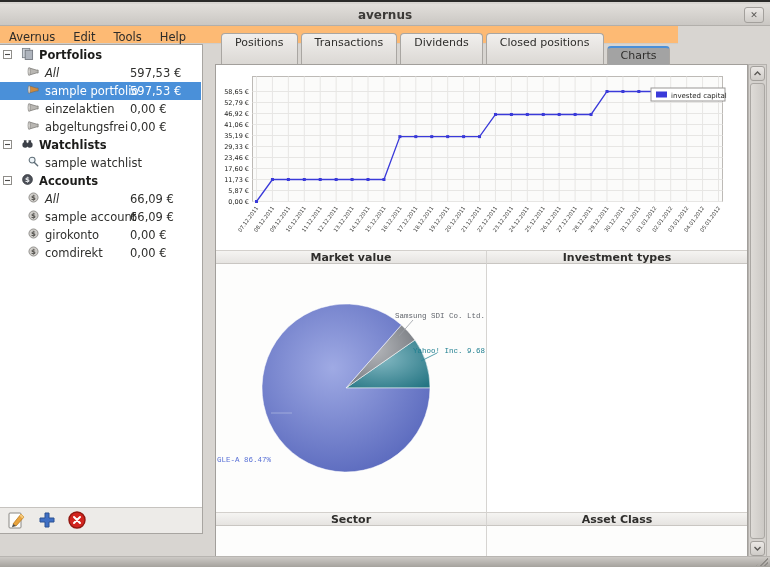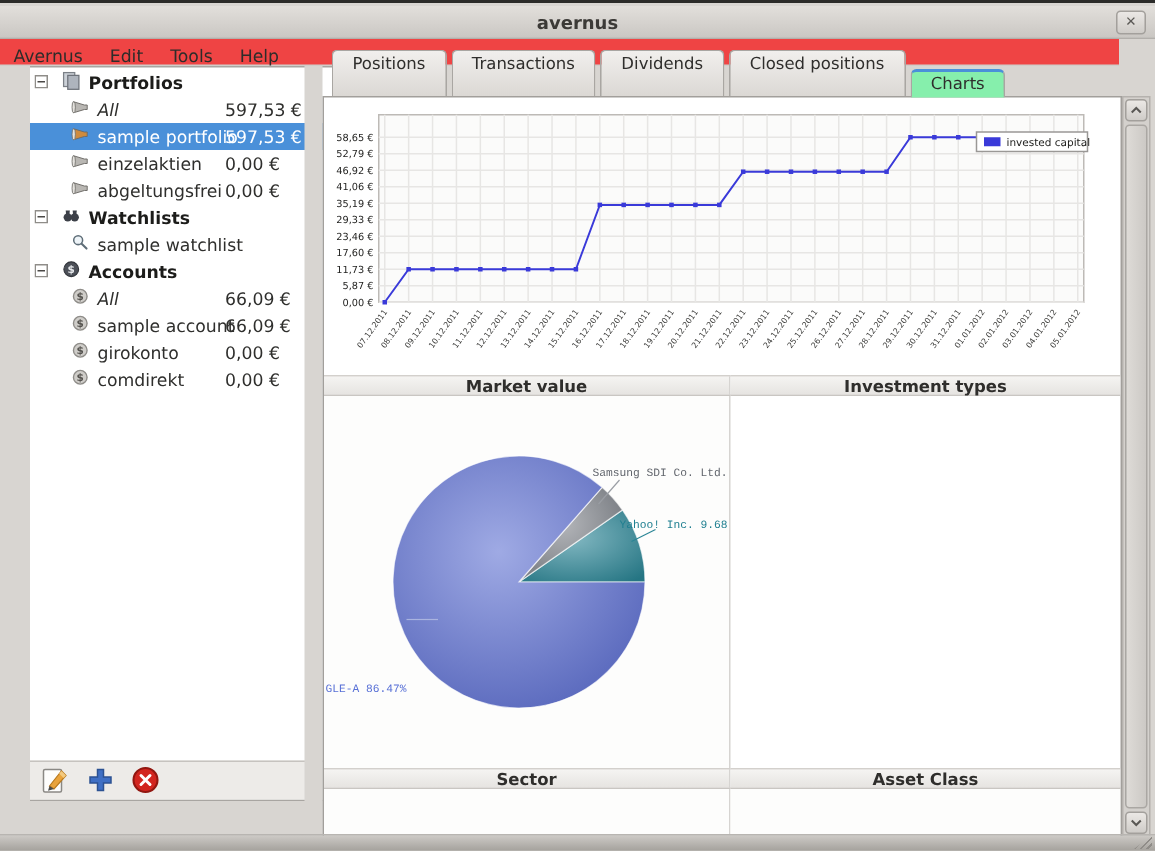--- a/index.html
+++ b/index.html
@@ -8,44 +8,44 @@
   .window{position:absolute;left:0;top:0;width:770px;height:567px;background:#d8d5d1;border-top:2px solid #2b2b29;}
 
   
   .titlebar{position:absolute;left:0;top:2px;width:770px;height:22px;
     background:linear-gradient(#e2dfdb,#cac7c3);border-bottom:1px solid #b2afab;}
   .title{position:absolute;left:0;right:0;top:4px;text-align:center;font-size:12px;font-weight:bold;color:#3c3a37;}
   .close-btn{position:absolute;right:6px;top:3px;width:20px;height:16px;border:1px solid #a3a09c;border-radius:3px;
     background:linear-gradient(#ebe8e5,#cfccc8);color:#5a5855;font-size:9px;line-height:14px;text-align:center;cursor:pointer;}
 
   
-  .menubar{position:absolute;left:0;top:24px;width:746px;height:18px;background:#ef4444;border-bottom:1px solid #d0cdc9;}
+  .menubar{position:absolute;left:0;top:24px;width:678px;height:18px;background:#fdba74;border-bottom:1px solid #d0cdc9;}
   .menu-item{display:inline-block;padding:2px 9px 0 9px;font-size:11.5px;color:#2d2c2a;cursor:default;}
 
   
-  .left-panel{position:absolute;left:0;top:42px;width:203px;height:490px;background:#ffffff;border:1px solid #a8a5a1;border-left:none;margin-left:20px;}
+  .left-panel{position:absolute;left:0;top:42px;width:203px;height:490px;background:#ffffff;border:1px solid #a8a5a1;border-left:none;}
   .tree{position:absolute;left:0;top:1px;right:1px;bottom:26px;overflow:hidden;}
   .tree-row{position:relative;height:18px;display:flex;align-items:center;font-size:11.5px;color:#2f2f2d;cursor:default;}
   .tree-row.group{padding-left:3px;font-weight:bold;color:#1c1c1a;}
   .tree-row.child{padding-left:27px;}
   .tree-row.selected{background:var(--sel);color:#ffffff;}
   .tree-row .expander{margin-right:4px;flex:none;}
   .tree-row .ticon{margin-right:5px;flex:none;}
   .tree-label{white-space:nowrap;}
   .tree-label.italic{font-style:italic;}
   .tree-value{position:absolute;left:130px;white-space:nowrap;}
   .left-toolbar{position:absolute;left:0;bottom:0;width:100%;height:26px;border-top:1px solid #c6c3bf;background:#edebe8;display:flex;align-items:center;padding-left:6px;gap:8px;}
   .tool-btn{width:22px;height:22px;border:none;background:transparent;padding:0;cursor:pointer;}
 
   
   .right-panel{position:absolute;left:215px;top:42px;width:533px;height:514px;}
   .tabs{position:absolute;left:6px;top:2px;height:18px;display:flex;align-items:flex-end;z-index:3;}
   .tab{height:31px;padding:2px 13px 0 13px;font-size:11px;color:#2f2e2c;background:linear-gradient(#f1efed,#dbd8d4);
     border:1px solid #a9a6a2;border-bottom:none;border-radius:4px 4px 0 0;margin-right:3px;white-space:nowrap;cursor:pointer;}
-  .tab.active{height:19px;background:#86efac;border-top:2px solid var(--sel);padding-top:1px;font-weight:normal;position:relative;top:1px;}
+  .tab.active{height:19px;background:#a3a3a3;border-top:2px solid var(--sel);padding-top:1px;font-weight:normal;position:relative;top:1px;}
   .charts-area{position:absolute;left:0;top:20px;width:533px;height:494px;background:#ffffff;border:1px solid #a29f9b;overflow:hidden;}
   .linechart-wrap{position:absolute;left:0;top:0;width:531px;height:185px;}
 
   .sec-row{position:absolute;left:0;width:531px;height:14px;display:flex;}
   .sec-row.r1{top:185px;} .sec-row.r2{top:447px;}
   .sec-header{height:14px;background:linear-gradient(#f5f4f2,#e6e4e1);border-top:1px solid #d3d0cc;border-bottom:1px solid #c9c6c2;
     font-size:11px;font-weight:bold;color:#2f2e2c;text-align:center;line-height:13px;}
   .sec-header.left{width:271px;border-right:1px solid #d6d4d1;}
   .sec-header.right{flex:1;}
 

